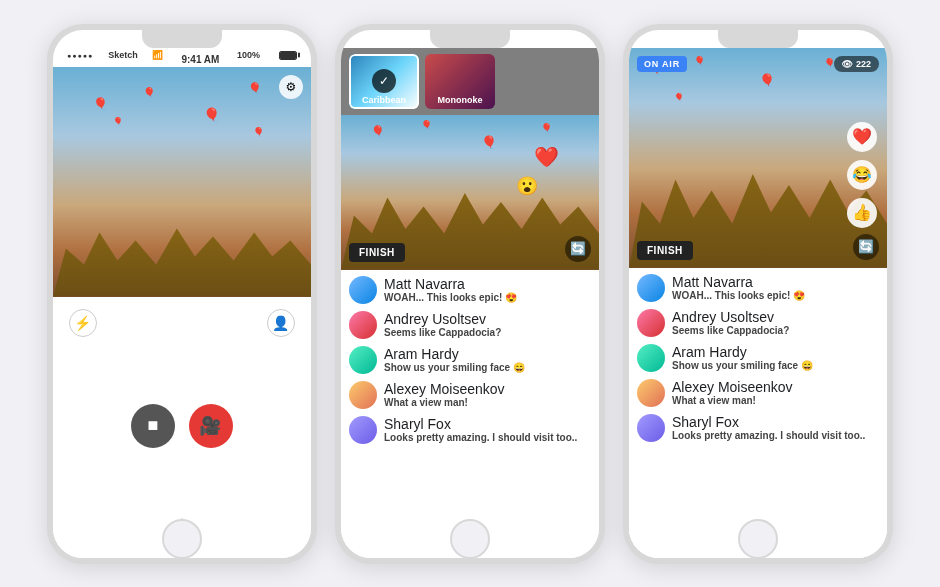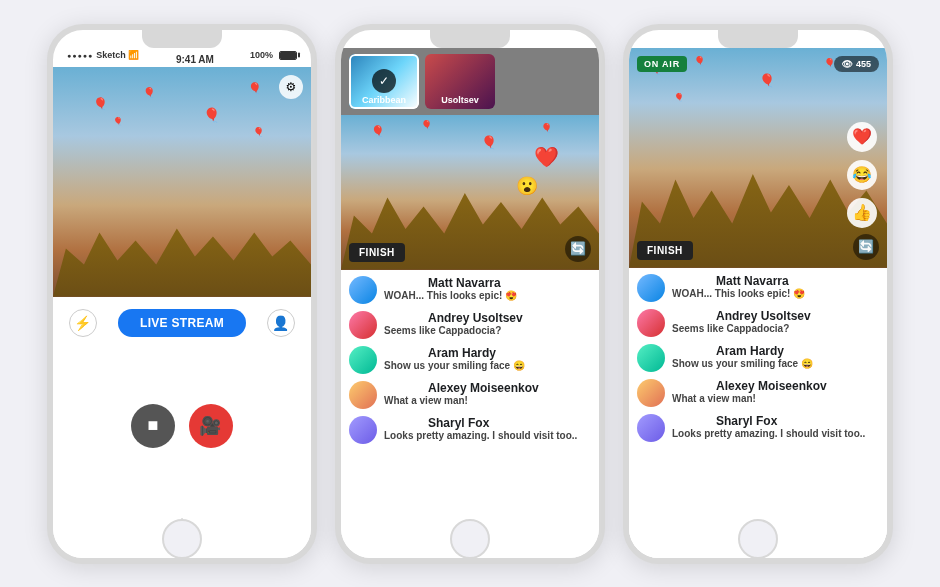--- a/index.html
+++ b/index.html
@@ -67,22 +67,22 @@
       align-items: center;
       padding: 6px 14px 2px;
       font-size: 9px;
       font-weight: 600;
       color: #333;
       flex-shrink: 0;
       margin-top: 10px;
       z-index: 10;
       position: relative;
     }
-    .status-bar .left { display: flex; gap: 3px; align-items: center; }
-    .status-bar .right { display: flex; gap: 6px; align-items: center; }
+    .status-bar .left { display: flex; gap: 15px; align-items: center; }
+    .status-bar .right { display: flex; gap: 19px; align-items: center; }
     .battery-icon {
       width: 18px; height: 9px; border: 1.5px solid #333; border-radius: 2px; position: relative;
     }
     .battery-icon::after {
       content: ''; position: absolute; right: -4px; top: 50%; transform: translateY(-50%);
       width: 2px; height: 5px; background: #333; border-radius: 1px;
     }
     .battery-fill { width: 100%; height: 100%; background: #333; border-radius: 1px; }
 
     
@@ -273,24 +273,23 @@
       align-items: flex-start;
     }
     .avatar {
       width: 28px; height: 28px;
       border-radius: 50%;
       flex-shrink: 0;
       overflow: hidden;
     }
     .comment-text-block { flex: 1; min-width: 0; }
     .comment-name {
-      font-size: 12px;
-      font-weight: 700;
+      font-size: 14px;
+      font-weight: 400;
       color: #1c1e21;
-      margin-left: 44px;
     }
     .comment-msg {
       font-size: 10px;
       color: #444;
       white-space: nowrap;
       overflow: hidden;
       text-overflow: ellipsis;
       font-weight: bold;
     }
 
@@ -317,21 +316,21 @@
       position: absolute;
       bottom: 0;
       width: 100%;
       height: 110px;
       background: linear-gradient(180deg, #8B6914 0%, #6B4E15 100%);
       clip-path: polygon(0% 100%, 5% 40%, 12% 60%, 18% 20%, 25% 55%, 32% 30%, 40% 60%, 48% 15%, 55% 50%, 62% 25%, 70% 55%, 78% 20%, 85% 50%, 92% 30%, 100% 60%, 100% 100%);
     }
     .on-air-badge {
       position: absolute;
       top: 8px; left: 8px;
-      background: #15803d;
+      background: #3b82f6;
       color: #fff;
       font-size: 9px;
       font-weight: 700;
       padding: 3px 7px;
       border-radius: 4px;
       letter-spacing: 0.8px;
     }
     .viewer-count {
       position: absolute;
       top: 8px; right: 8px;
@@ -405,21 +404,20 @@
     <span class="balloon-item" style="top:50px;left:60px;font-size:8px;">🎈</span>
     <div class="rocks"></div>
     <div class="gear-btn">
       <span>⚙</span>
     </div>
   </div>
 
   <div class="phone1-controls">
     <div class="live-stream-row">
       <div class="icon-circle">⚡</div>
-      <button class="live-stream-btn">LIVE STREAM</button>
       <div class="icon-circle">👤</div>
     </div>
     <div class="camera-row">
       <div class="cam-btn photo">
         <span>■</span>
       </div>
       <div class="cam-btn video">
         <span>🎥</span>
       </div>
     </div>
@@ -439,21 +437,21 @@
 
   <div style="margin-top:18px;"></div>
 
   <div class="phone2-inner">
     <div class="filter-strip">
       <div class="filter-thumb active filter-bg1">
         <div class="filter-check">✓</div>
         <div class="filter-label">Caribbean</div>
       </div>
       <div class="filter-thumb filter-bg3">
-        <div class="filter-label">Usoltsev</div>
+        <div class="filter-label">Mononoke</div>
       </div>
     </div>
 
     <div class="video-area">
       <div class="video-bg">
         <span class="balloon-item" style="top:10px;left:30px;font-size:11px;">🎈</span>
         <span class="balloon-item" style="top:5px;left:80px;font-size:9px;">🎈</span>
         <span class="balloon-item" style="top:20px;left:140px;font-size:13px;">🎈</span>
         <span class="balloon-item" style="top:8px;left:200px;font-size:9px;">🎈</span>
         <div class="rocks2"></div>
@@ -518,21 +516,21 @@
       <span class="balloon-item" style="top:15px;left:20px;font-size:11px;">🎈</span>
       <span class="balloon-item" style="top:8px;left:65px;font-size:9px;">🎈</span>
       <span class="balloon-item" style="top:25px;left:130px;font-size:13px;">🎈</span>
       <span class="balloon-item" style="top:10px;left:195px;font-size:9px;">🎈</span>
       <span class="balloon-item" style="top:45px;left:45px;font-size:8px;">🎈</span>
       <div class="rocks3"></div>
     </div>
     <div class="on-air-badge">ON AIR</div>
     <div class="viewer-count">
       <span>👁</span>
-      <span>455</span>
+      <span>222</span>
     </div>
     <div class="reaction-right">
       <div class="react-bubble">❤️</div>
       <div class="react-bubble">😂</div>
       <div class="react-bubble">👍</div>
     </div>
     <div class="finish-btn">FINISH</div>
     <div class="camera-switch-btn">🔄</div>
   </div>
 

